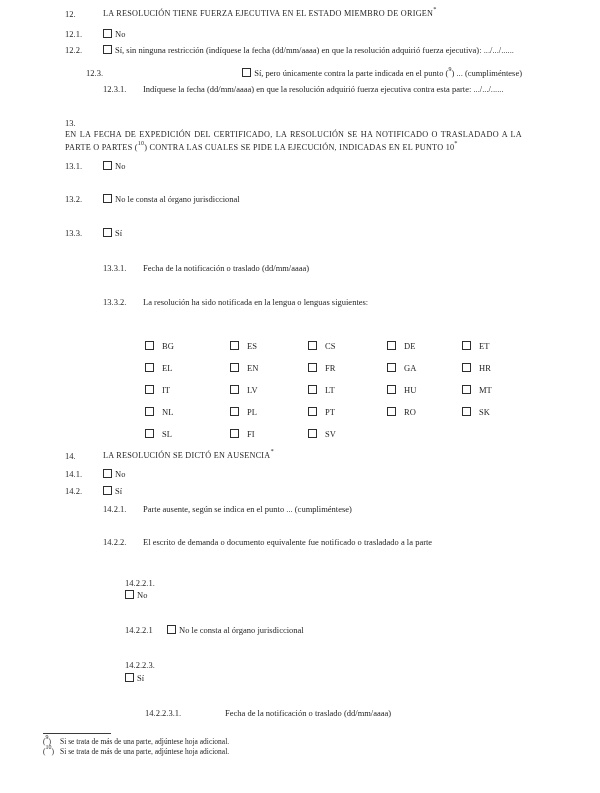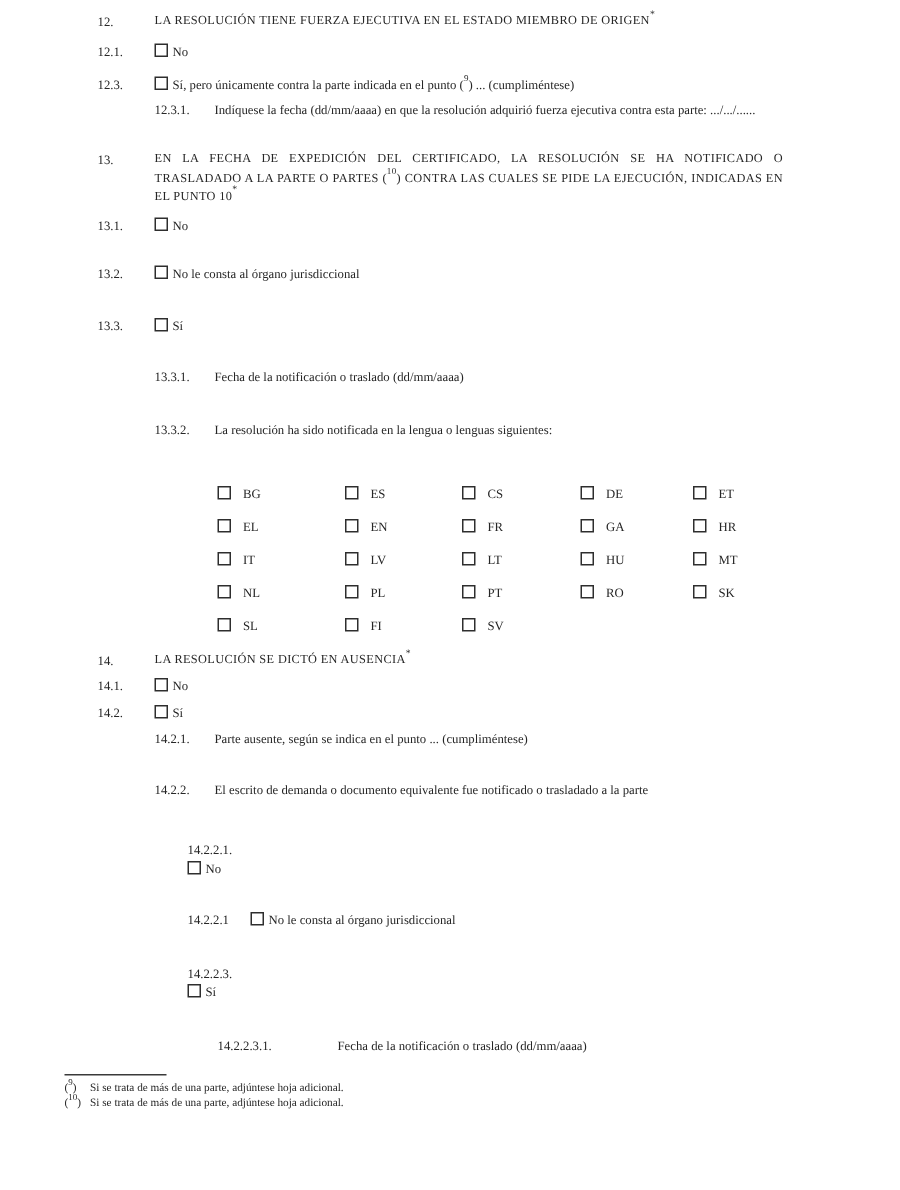--- a/index.html
+++ b/index.html
@@ -31,22 +31,22 @@
     margin-left:80px;display:grid;
     grid-template-columns:85px 78px 79px 75px auto;
     row-gap:9.5px;
   }
   .lang-cell .cb{margin-right:8px;}
   .footnotes{margin-top:13px;margin-left:-22px;font-size:7.5px;line-height:10px;}
   .fn-rule{width:68px;border-top:1px solid #3a3a3a;margin-bottom:3px;}
   .fn-line{display:flex;}
   .fn-ref{width:17px;flex-shrink:0;}
   
-  #r121{margin-top:7px;}  #r122{margin-top:4px;}  #r123{margin-top:10px;}
-  #r1231{margin-top:4px;} #r13{margin-top:21px;}  #r131{margin-top:6px;}
+  #r121{margin-top:7px;}  #r122{margin-top:4px;}  #r123{margin-top:10px;text-align:right;}
+  #r1231{margin-top:4px;} #r13{margin-top:21px;flex-direction:column;}  #r131{margin-top:6px;}
   #r132{margin-top:20px;} #r133{margin-top:22px;} #r1331{margin-top:22px;}
   #r1332{margin-top:22px;} #langs{margin-top:31px;} #r14{margin-top:10px;}
   #r141{margin-top:5px;}  #r142{margin-top:5px;}  #r1421{margin-top:5px;}
   #r1422{margin-top:21px;} #r14221{margin-top:28px;flex-direction:column;} #r14222{margin-top:22px;}
   #r14223{margin-top:23px;flex-direction:column;} #r142231{margin-top:23px;gap:28px;}
 </style>
 </head>
 <body>
 
 <div class="page">
@@ -54,20 +54,24 @@
   <div class="row" id="r12">
     <span class="num">12.</span>
     <span class="content heading"><span>LA RESOLUCIÓN TIENE FUERZA EJECUTIVA EN EL ESTADO MIEMBRO DE ORIGEN</span><sup class="mark">*</sup></span>
   </div>
 
   <div class="row" id="r121">
     <span class="num">12.1.</span>
     <span class="content"><span class="cb"></span><span>No</span></span>
   </div>
 
+  <div class="row" id="r122">
+    <span class="num">12.2.</span>
+    <span class="content just"><span class="cb"></span><span>Sí, sin ninguna restricción (indíquese la fecha (dd/mm/aaaa) en que la resolución adquirió fuerza ejecutiva): .../.../......</span></span>
+  </div>
 
   <div class="row" id="r123">
     <span class="num">12.3.</span>
     <span class="content"><span class="cb"></span><span>Sí, pero únicamente contra la parte indicada en el punto (</span><sup class="fn">9</sup><span>) ... (cumpliméntese)</span></span>
   </div>
 
   <div class="row ind3" id="r1231">
     <span class="num">12.3.1.</span>
     <span class="content just">Indíquese la fecha (dd/mm/aaaa) en que la resolución adquirió fuerza ejecutiva contra esta parte: .../.../......</span>
   </div>

